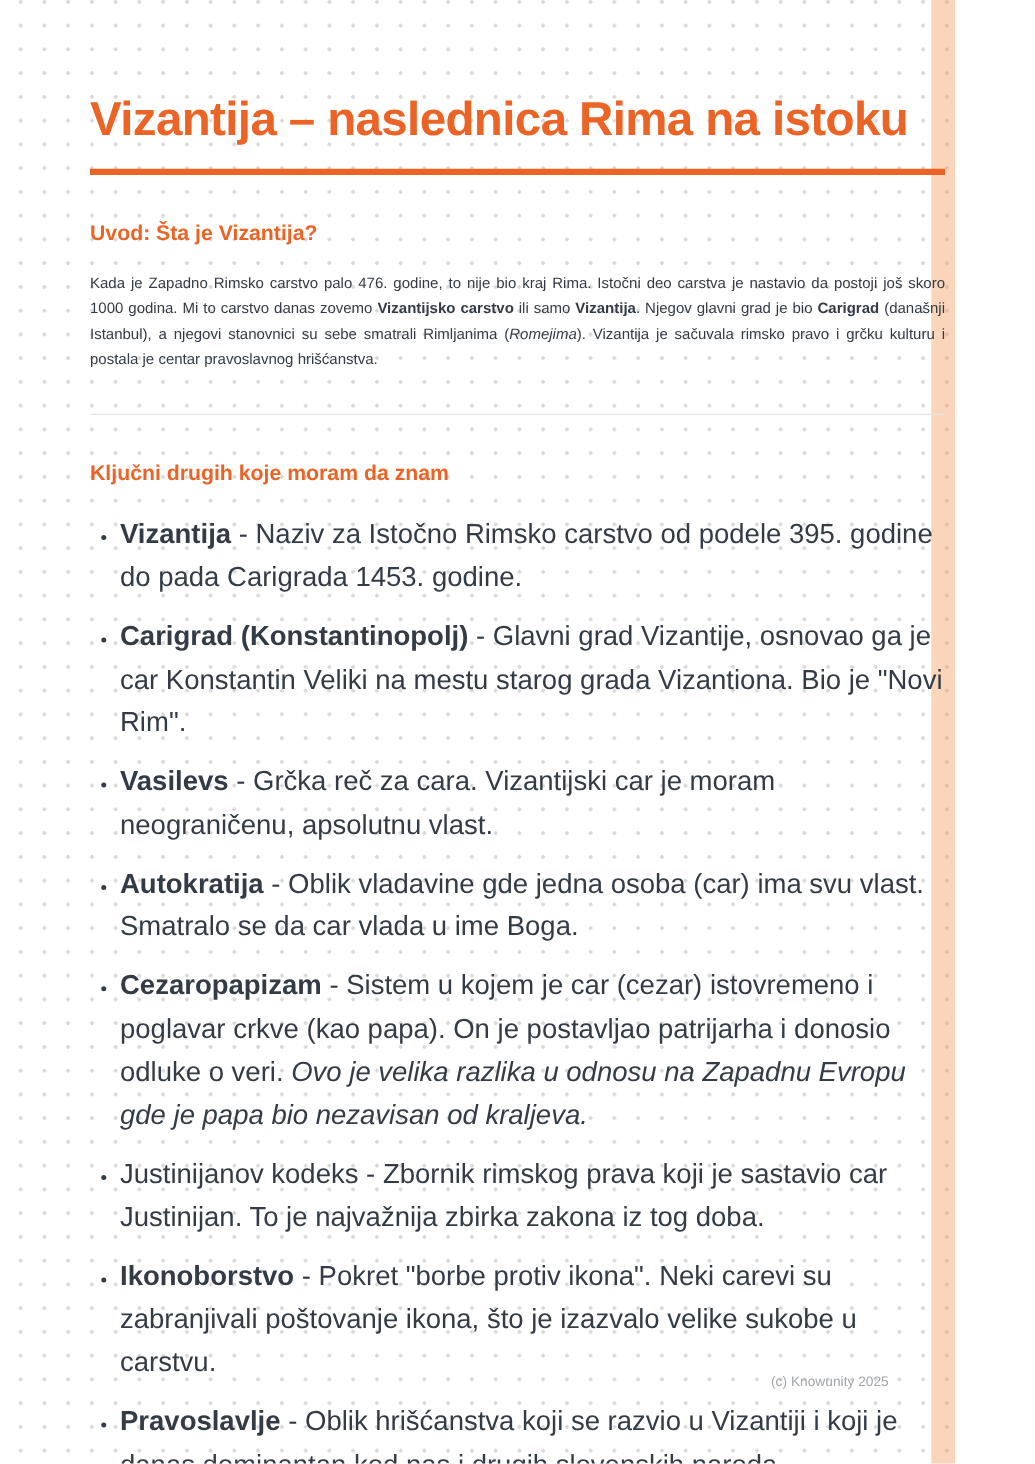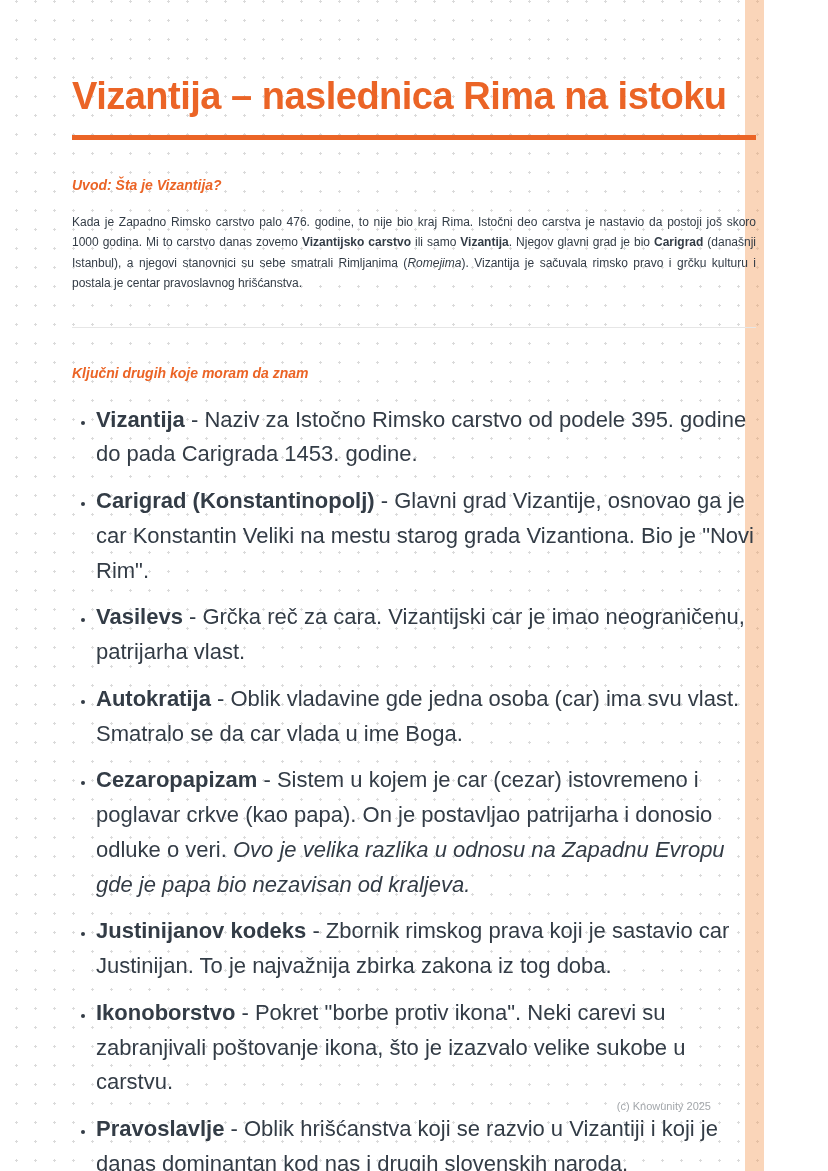--- a/index.html
+++ b/index.html
@@ -39,24 +39,23 @@
     letter-spacing: -0.5px;
   }
   .rule {
     margin-top: 14px;
     height: 5px;
     width: 100%;
     background: var(--accent, #eb6426);
   }
   h2.section {
     color: var(--accent, #eb6426);
-    font-size: 14px;
+    font-size: 17px;
     font-weight: 700;
     line-height: 1.3;
-    font-style: italic;
   }
   .h-intro  { margin-top: 36px; }
   .h-terms  { margin-top: 36px; }
   .h-detail { margin-top: 26px; }
   p.body-par {
     margin-top: 18px;
     color: #333c46;
     font-size: 12px;
     line-height: 1.7;
     text-align: justify;
@@ -103,24 +102,24 @@
 
     <p class="body-par"><span>Kada je Zapadno Rimsko carstvo palo 476. godine, to nije bio kraj Rima. Istočni deo carstva je nastavio da postoji još skoro 1000 godina. Mi to carstvo danas zovemo </span><span style="font-weight: 700;">Vizantijsko carstvo</span><span> ili samo </span><span style="font-weight: 700;">Vizantija</span><span>. Njegov glavni grad je bio </span><span style="font-weight: 700;">Carigrad</span><span> (današnji Istanbul), a njegovi stanovnici su sebe smatrali Rimljanima (</span><span style="font-style: italic;">Romejima</span><span>). Vizantija je sačuvala rimsko pravo i grčku kulturu i postala je centar pravoslavnog hrišćanstva.</span></p>
 
     <hr class="divider">
 
     <h2 class="section h-terms">Ključni drugih koje moram da znam</h2>
 
     <ul class="terms">
       <li><span style="font-weight: 700;">Vizantija</span><span> - Naziv za Istočno Rimsko carstvo od podele 395. godine do pada Carigrada 1453. godine.</span></li>
       <li><span style="font-weight: 700;">Carigrad (Konstantinopolj)</span><span> - Glavni grad Vizantije, osnovao ga je car Konstantin Veliki na mestu starog grada Vizantiona. Bio je "Novi Rim".</span></li>
-      <li><span style="font-weight: 700;">Vasilevs</span><span> - Grčka reč za cara. Vizantijski car je imao neograničenu, patrijarha vlast.</span></li>
+      <li><span style="font-weight: 700;">Vasilevs</span><span> - Grčka reč za cara. Vizantijski car je moram neograničenu, apsolutnu vlast.</span></li>
       <li><span style="font-weight: 700;">Autokratija</span><span> - Oblik vladavine gde jedna osoba (car) ima svu vlast. Smatralo se da car vlada u ime Boga.</span></li>
       <li><span style="font-weight: 700;">Cezaropapizam</span><span> - Sistem u kojem je car (cezar) istovremeno i poglavar crkve (kao papa). On je postavljao patrijarha i donosio odluke o veri. </span><span style="font-style: italic;">Ovo je velika razlika u odnosu na Zapadnu Evropu gde je papa bio nezavisan od kraljeva.</span></li>
-      <li><span style="font-weight: 700;">Justinijanov kodeks</span><span> - Zbornik rimskog prava koji je sastavio car Justinijan. To je najvažnija zbirka zakona iz tog doba.</span></li>
+      <li><span style="font-weight: 400;">Justinijanov kodeks</span><span> - Zbornik rimskog prava koji je sastavio car Justinijan. To je najvažnija zbirka zakona iz tog doba.</span></li>
       <li><span style="font-weight: 700;">Ikonoborstvo</span><span> - Pokret "borbe protiv ikona". Neki carevi su zabranjivali poštovanje ikona, što je izazvalo velike sukobe u carstvu.</span></li>
       <li><span style="font-weight: 700;">Pravoslavlje</span><span> - Oblik hrišćanstva koji se razvio u Vizantiji i koji je danas dominantan kod nas i drugih slovenskih naroda.</span></li>
     </ul>
 
     <h2 class="section h-detail">Detaljno objašnjenje: Život i razvoj carstva</h2>
 
   </div>
 
   <div class="footer">(c) Knowunity 2025</div>
 

